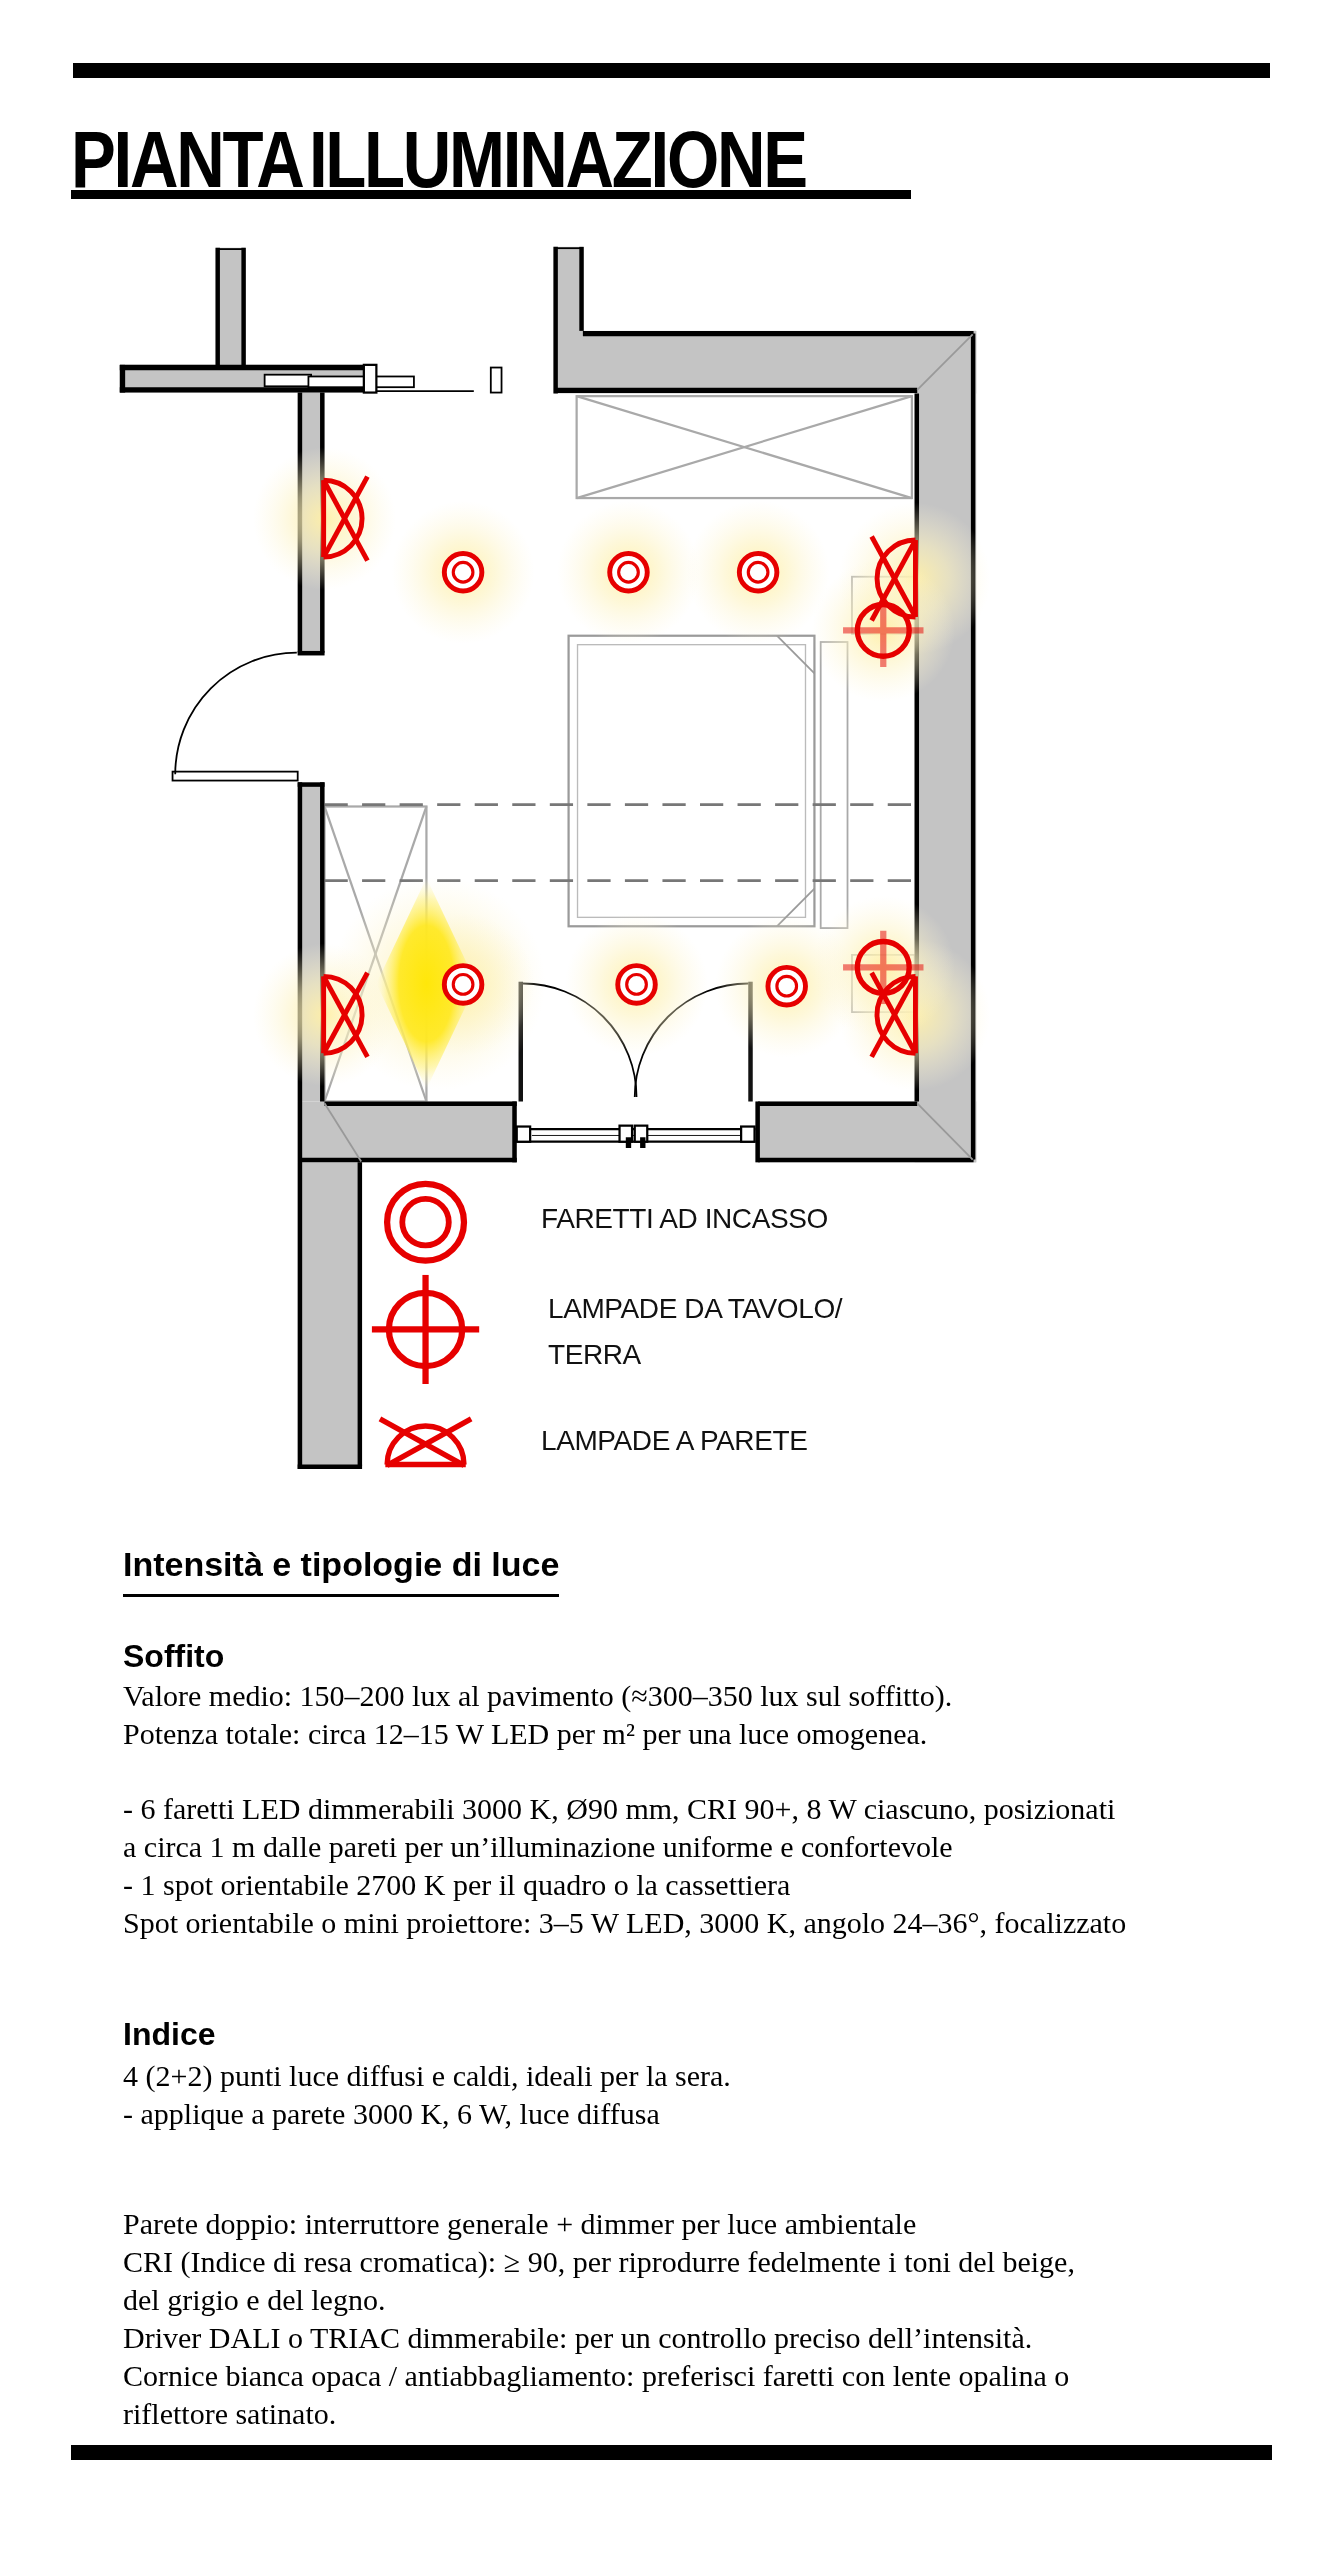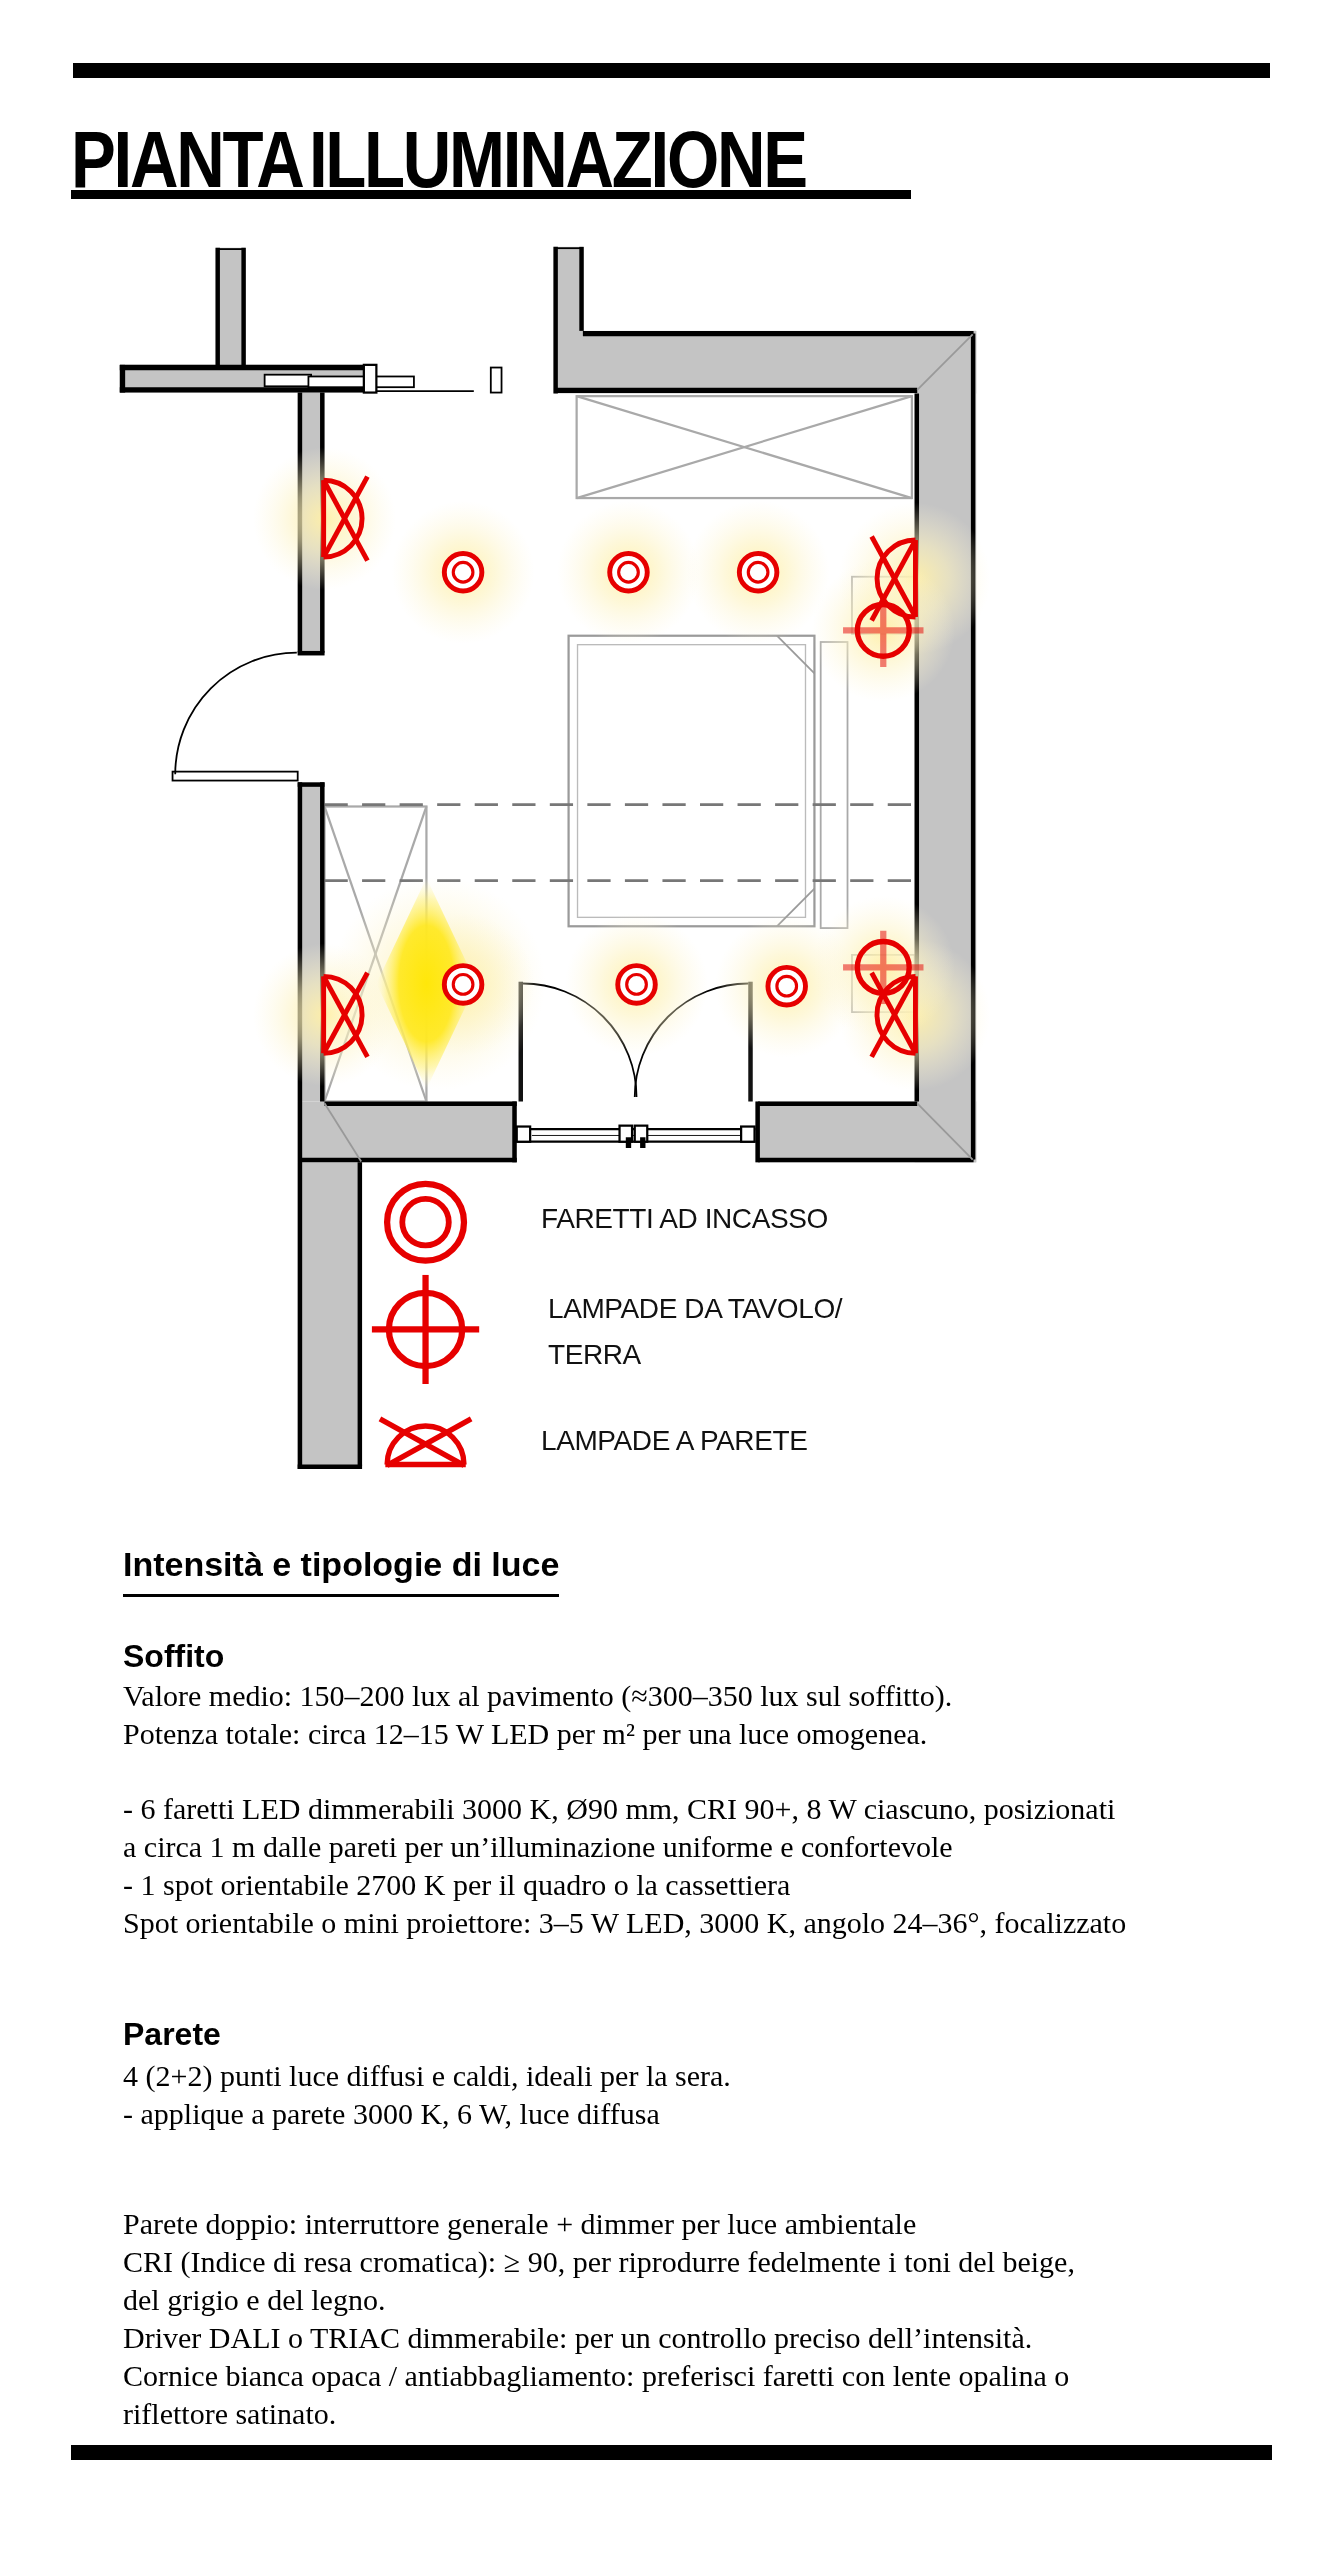--- a/index.html
+++ b/index.html
@@ -268,21 +268,21 @@
     <div class="bline">Potenza totale: circa 12–15 W LED per m² per una luce omogenea.</div>
   </div>
 
   <div class="body-block" style="top:1790px;">
     <div class="bline">- 6 faretti LED dimmerabili 3000 K, Ø90 mm, CRI 90+, 8 W ciascuno, posizionati</div>
     <div class="bline">a circa 1 m dalle pareti per un’illuminazione uniforme e confortevole</div>
     <div class="bline">- 1 spot orientabile 2700 K per il quadro o la cassettiera</div>
     <div class="bline">Spot orientabile o mini proiettore: 3–5 W LED, 3000 K, angolo 24–36°, focalizzato</div>
   </div>
 
-  <div class="sub-title" style="top:2016px;">Parete</div>
+  <div class="sub-title" style="top:2016px;">Indice</div>
 
   <div class="body-block" style="top:2057px;">
     <div class="bline">4 (2+2) punti luce diffusi e caldi, ideali per la sera.</div>
     <div class="bline">- applique a parete 3000 K, 6 W, luce diffusa</div>
   </div>
 
   <div class="body-block" style="top:2205px;">
     <div class="bline">Parete doppio: interruttore generale + dimmer per luce ambientale</div>
     <div class="bline">CRI (Indice di resa cromatica): ≥ 90, per riprodurre fedelmente i toni del beige,</div>
     <div class="bline">del grigio e del legno.</div>

